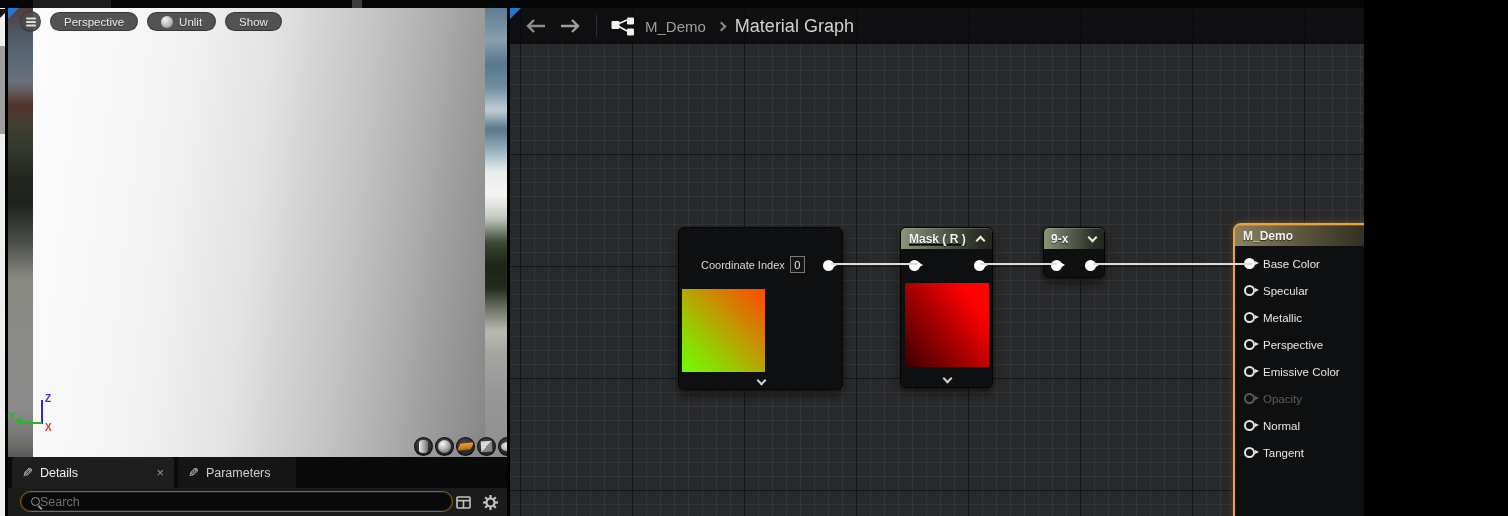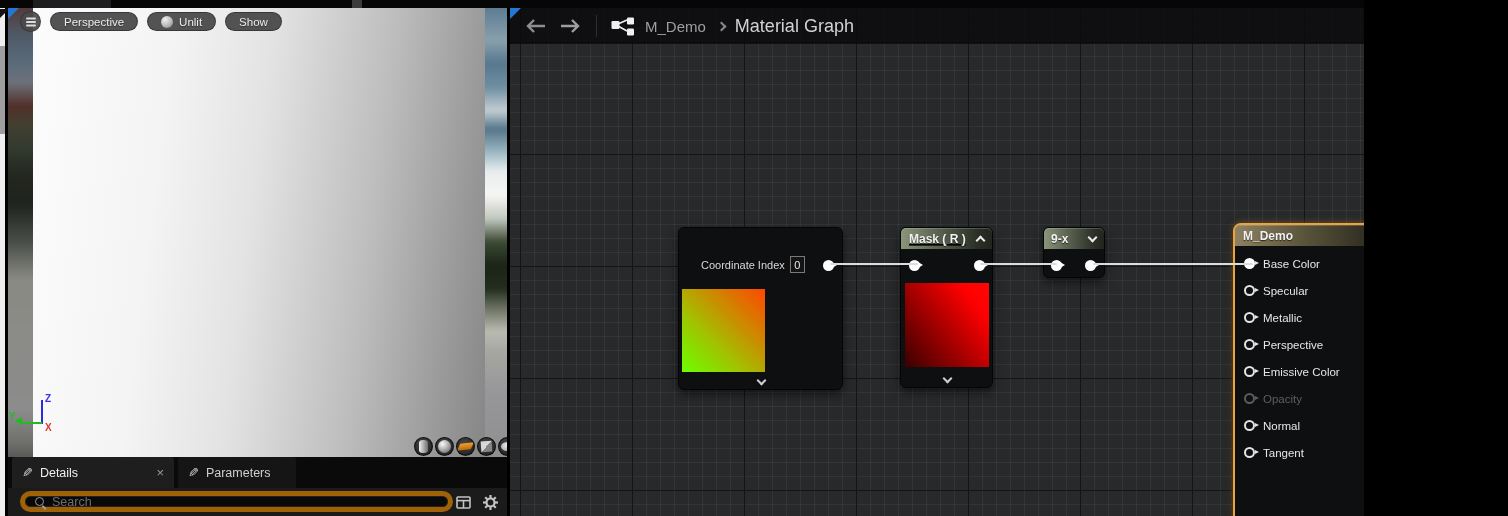--- a/index.html
+++ b/index.html
@@ -72,22 +72,22 @@
   
   .details-panel{position:absolute;left:8px;top:457px;width:499px;height:59px;background:#0a0a0a;}
   .tab-strip{position:absolute;left:0;top:0;width:499px;height:31px;background:#0a0a0a;display:flex;align-items:flex-end;}
   .tab{height:31px;display:flex;align-items:center;gap:7px;padding:0 10px;font-size:12.5px;}
   .tab.active{background:#1e1e1e;color:#f0f0f0;width:162px;margin-left:4px;border-radius:3px 3px 0 0;}
   .tab.inactive{background:#151515;color:#cfcfcf;width:118px;margin-left:4px;border-radius:3px 3px 0 0;}
   .pencil{font-size:13px;color:#d6d6d6;transform:scaleX(-1);display:inline-block;}
   .tab-close{margin-left:auto;color:#9a9a9a;font-size:13px;line-height:1;}
   .search-row{position:absolute;left:0;top:31px;width:499px;height:28px;background:#1b1b1b;}
   .search-pill{position:absolute;left:12px;top:3px;width:433px;height:21px;border-radius:11px;
-     background:#090909;border:5px solid #a16207;box-shadow:inset 0 0 0 1px #222;
-     display:flex;align-items:center;gap:8px;padding:0 10px;}
+     background:#090909;border:1px solid #a16207;box-shadow:inset 0 0 0 1px #222;
+     display:flex;align-items:center;padding:0 10px;}
   .mag{width:9px;height:9px;border:1.6px solid #9a9a9a;border-radius:50%;position:relative;flex:none;}
   .mag::after{content:"";position:absolute;left:7px;top:7px;width:5px;height:1.6px;background:#9a9a9a;
      transform:rotate(45deg);transform-origin:0 0;}
   .search-ph{color:#6e6e6e;font-size:12.5px;}
   .srch-icons{position:absolute;right:8px;top:6px;display:flex;gap:11px;align-items:center;}
 
   
   .graph-panel{position:absolute;left:510px;top:8px;width:998px;height:508px;overflow:hidden;
      background-color:#28292b;
      background-image:

